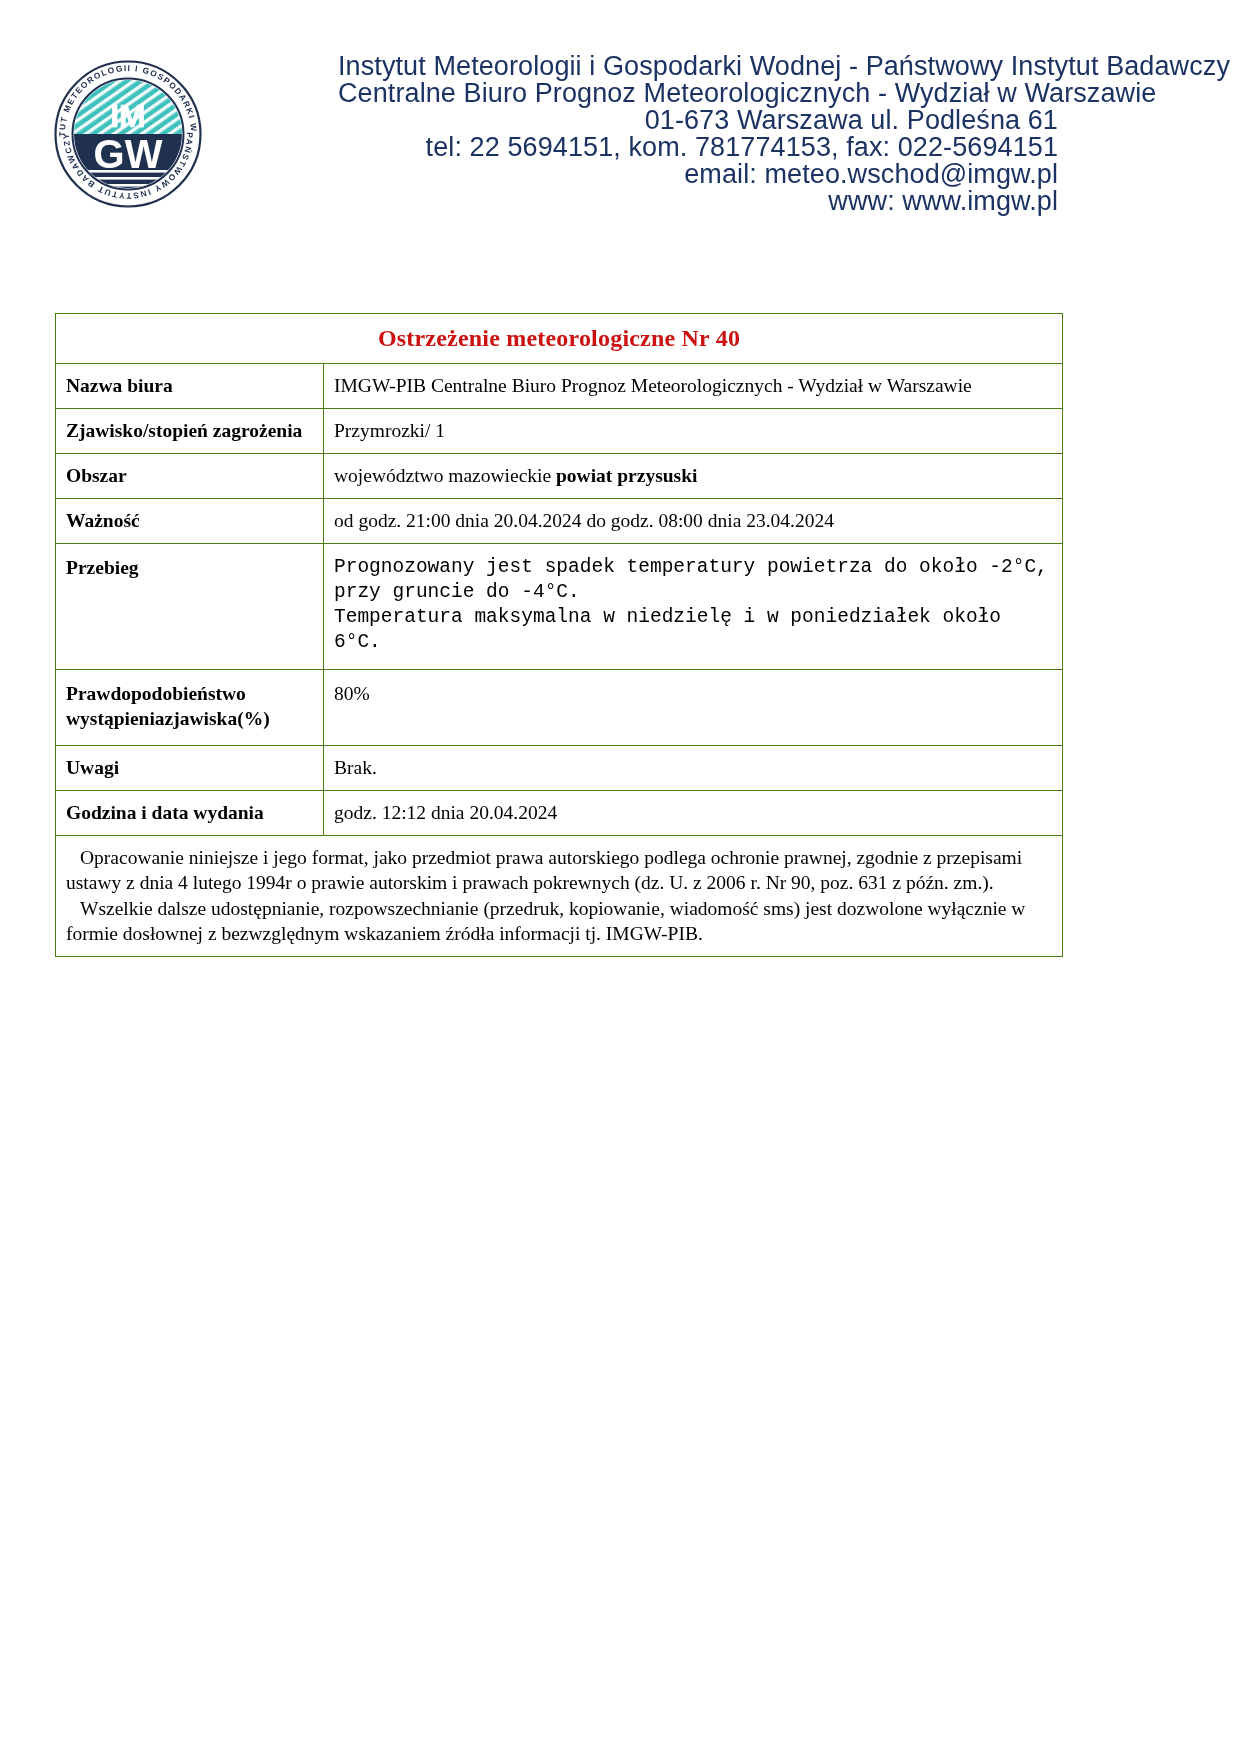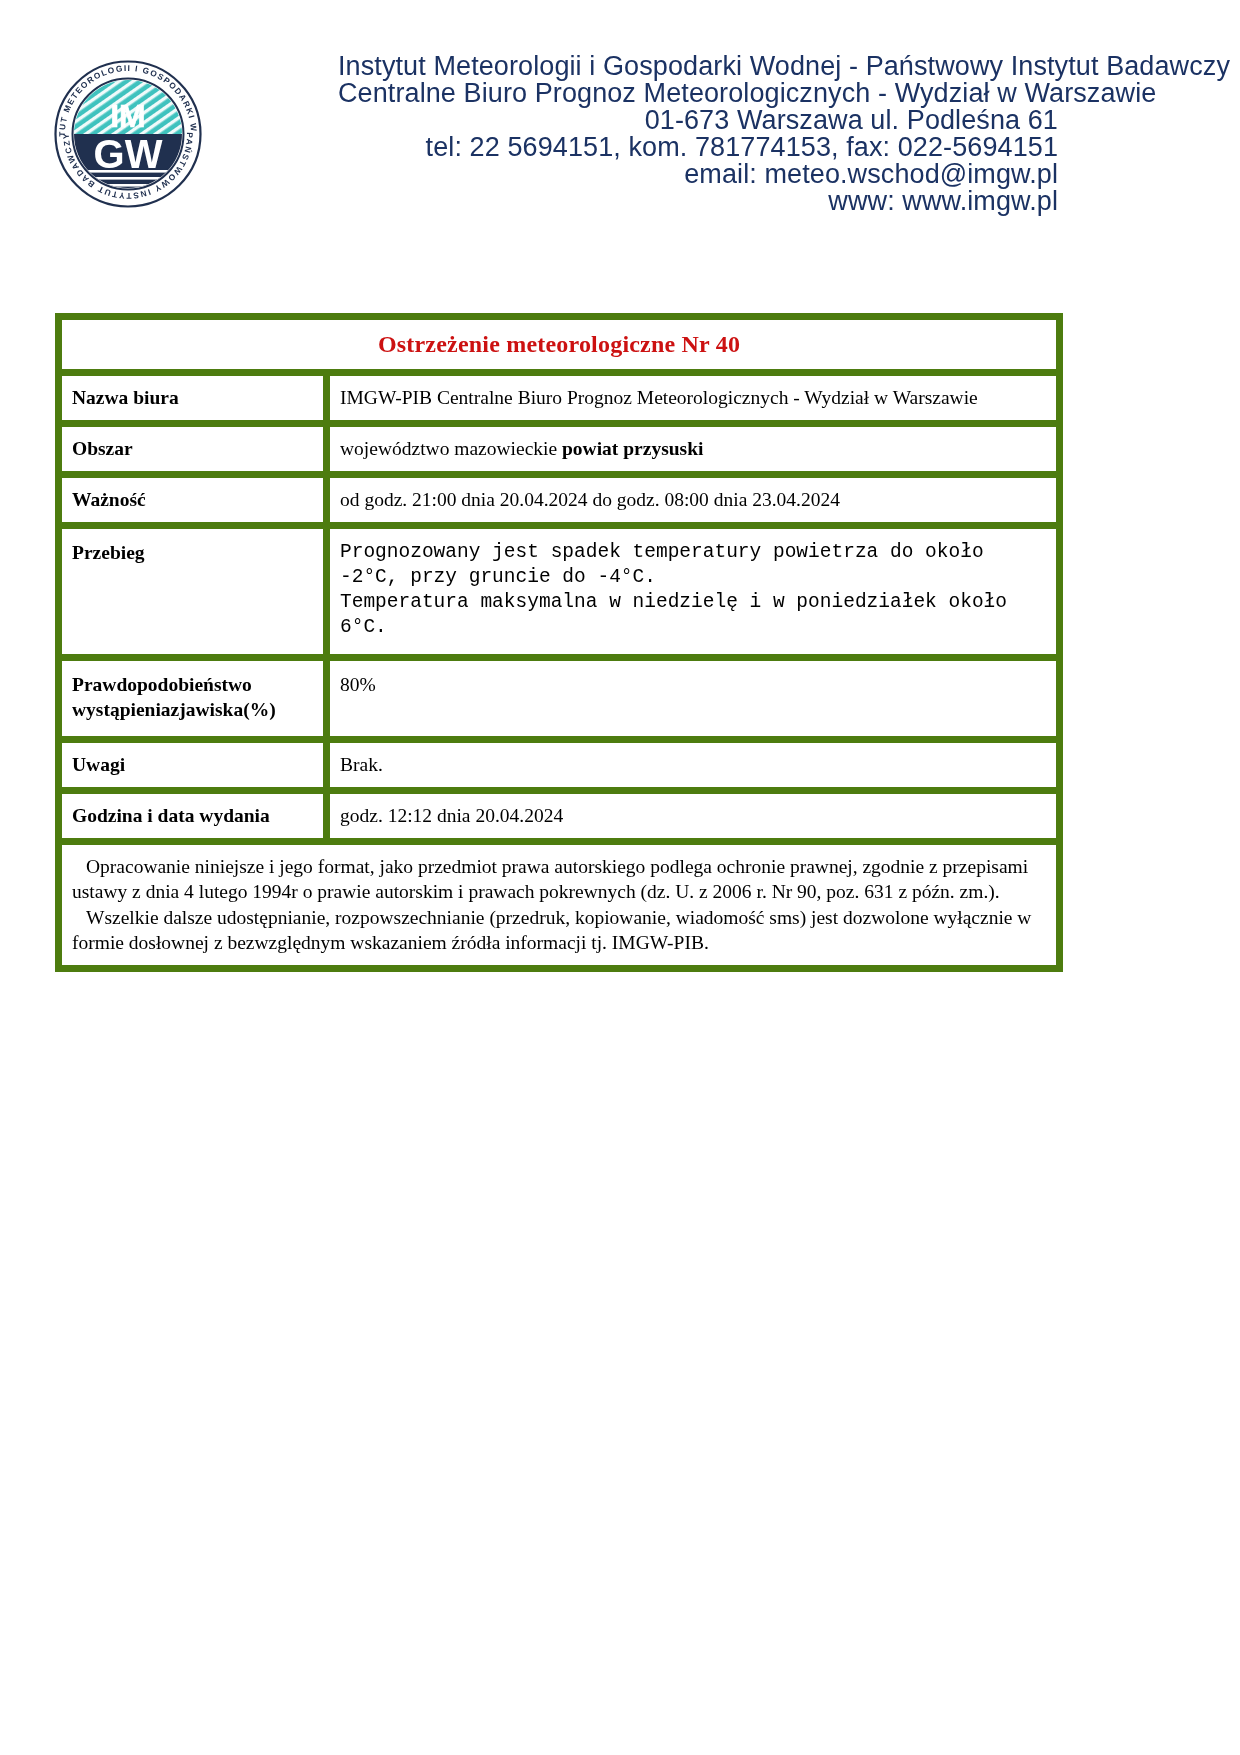--- a/index.html
+++ b/index.html
@@ -53,21 +53,21 @@
   
   .warning-table {
     position: absolute;
     left: 55px;
     top: 313px;
     width: 1008px;
     border-collapse: collapse;
     table-layout: fixed;
   }
   .warning-table td {
-    border: 7px solid #4d7c0f;
+    border: 1px solid #4d7c0f;
     vertical-align: top;
     padding: 9px 10px 10px 10px;
     font-size: 19.5px;
     line-height: 25px;
   }
   .col-label { width: 268px; }
 
   .title-cell {
     text-align: center;
     padding: 10px 6px 12px 6px;
@@ -167,20 +167,24 @@
       <td class="title-cell" colspan="2">
         <span class="doc-title">Ostrzeżenie meteorologiczne Nr 40</span>
       </td>
     </tr>
 
     <tr>
       <td class="lbl">Nazwa biura</td>
       <td class="val">IMGW-PIB Centralne Biuro Prognoz Meteorologicznych - Wydział w Warszawie</td>
     </tr>
 
+    <tr>
+      <td class="lbl">Zjawisko/stopień zagrożenia</td>
+      <td class="val">Przymrozki/ 1</td>
+    </tr>
 
     <tr>
       <td class="lbl">Obszar</td>
       <td class="val"><span>województwo mazowieckie </span><b>powiat przysuski</b></td>
     </tr>
 
     <tr>
       <td class="lbl">Ważność</td>
       <td class="val">od godz. 21:00 dnia 20.04.2024 do godz. 08:00 dnia 23.04.2024</td>
     </tr>

